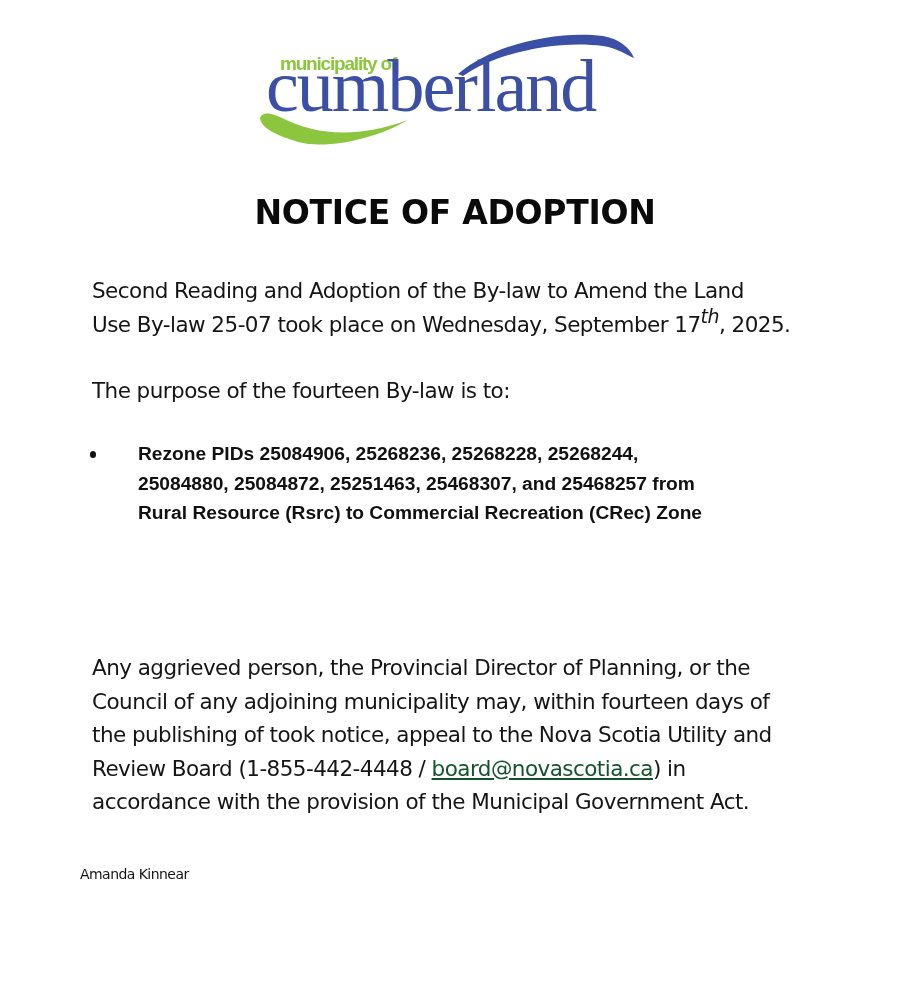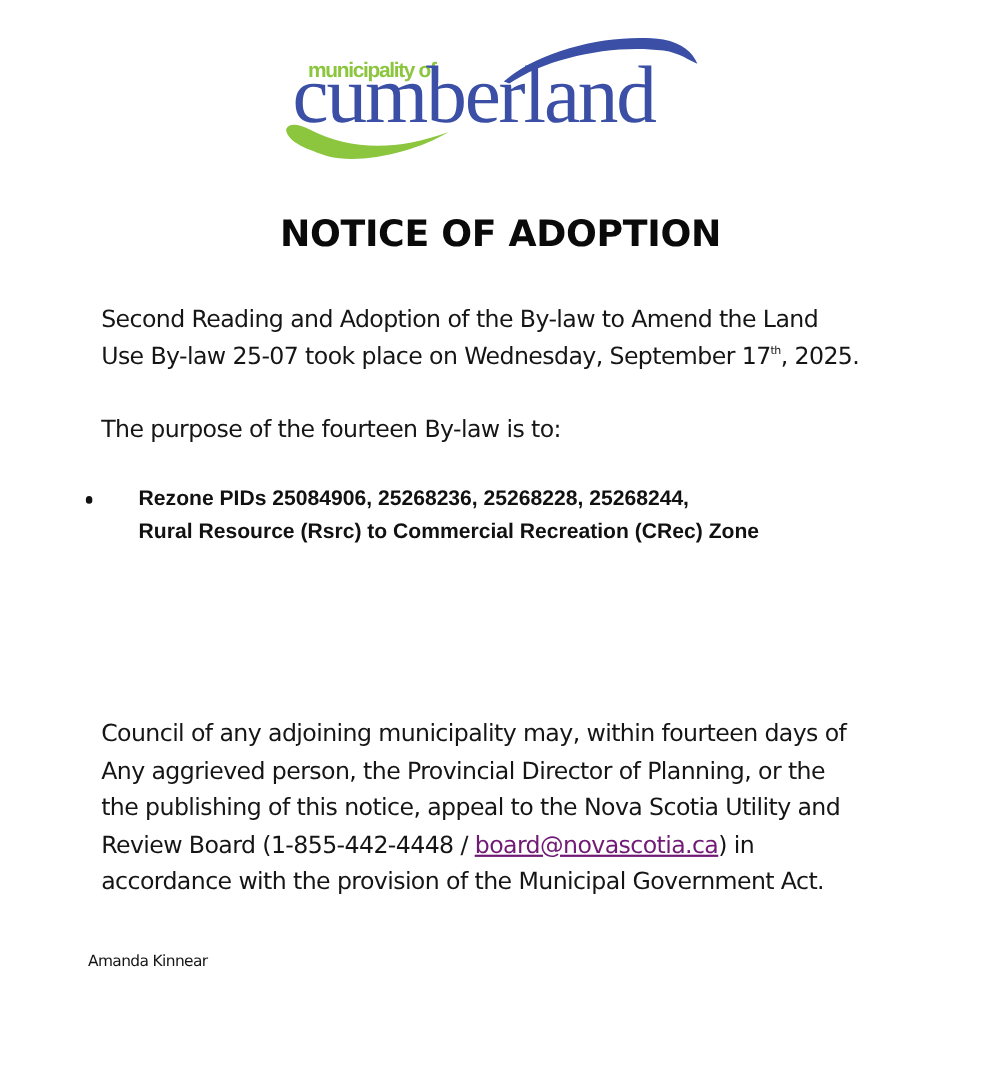--- a/index.html
+++ b/index.html
@@ -38,31 +38,32 @@
       position: absolute;
       left: 92px;
       font-family: "DejaVu Sans", sans-serif;
       font-size: 21.5px;
       line-height: 33.5px;
       color: #151515;
       letter-spacing: -0.55px;
       white-space: nowrap;
     }
     .para sup {
-      font-size: 10px;
+      font-size: 19px;
       vertical-align: 9px;
       line-height: 0;
+      font-style: italic;
     }
     .para a {
-      color: #701a75;
+      color: #14532d;
       text-decoration: underline;
     }
     .bullet-list {
       position: absolute;
-      left: 72px;
+      left: 84px;
       top: 439px;
       width: 760px;
       margin: 0;
       padding: 0;
       list-style: none;
     }
     .bullet-item {
       position: relative;
       padding-left: 54px;
       font-family: "Liberation Sans", sans-serif;
@@ -114,27 +115,28 @@
   <div>Second Reading and Adoption of the By-law to Amend the Land</div>
   <div><span>Use By-law 25-07 took place on Wednesday, September 17</span><sup>th</sup><span>, 2025.</span></div>
 </div>
 
 <div class="para" style="top:374px;">The purpose of the fourteen By-law is to:</div>
 
 <ul class="bullet-list">
   <li class="bullet-item item-0">
     <span class="dot"></span>
     <div>Rezone PIDs 25084906, 25268236, 25268228, 25268244,</div>
+    <div>25084880, 25084872, 25251463, 25468307, and 25468257 from</div>
     <div>Rural Resource (Rsrc) to Commercial Recreation (CRec) Zone</div>
   </li>
 </ul>
 
 <div class="para" style="top:651px;">
+  <div>Any aggrieved person, the Provincial Director of Planning, or the</div>
   <div>Council of any adjoining municipality may, within fourteen days of</div>
-  <div>Any aggrieved person, the Provincial Director of Planning, or the</div>
-  <div>the publishing of this notice, appeal to the Nova Scotia Utility and</div>
+  <div>the publishing of took notice, appeal to the Nova Scotia Utility and</div>
   <div><span>Review Board (1-855-442-4448 / </span><a href="#">board@novascotia.ca</a><span>) in</span></div>
   <div>accordance with the provision of the Municipal Government Act.</div>
 </div>
 
 <div class="signature">
   <div>Amanda Kinnear</div>
 </div>
 
 </body></html>

